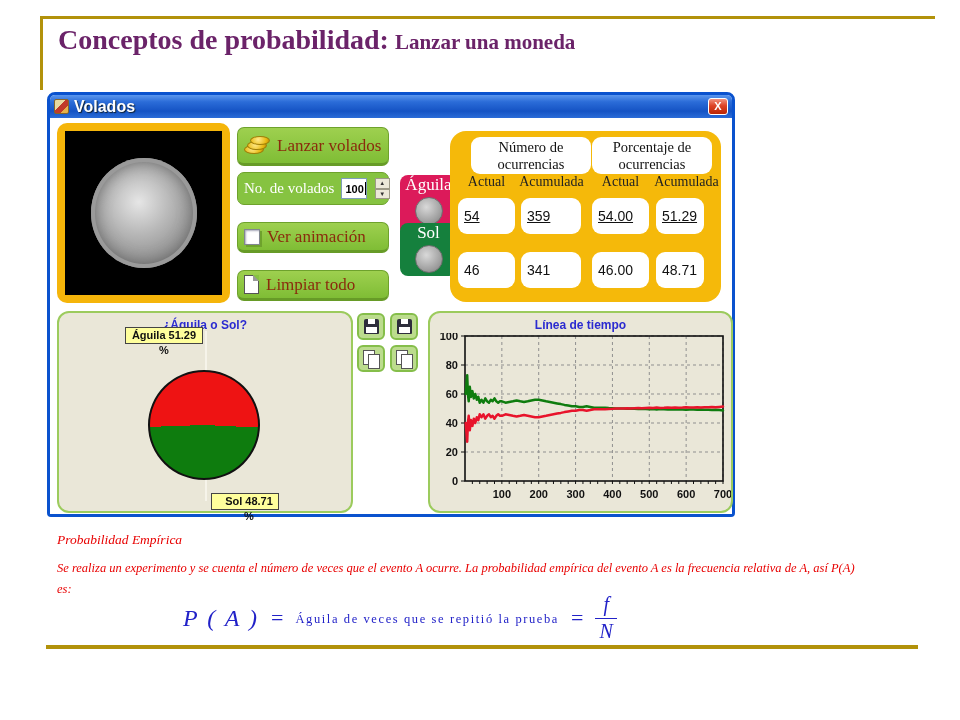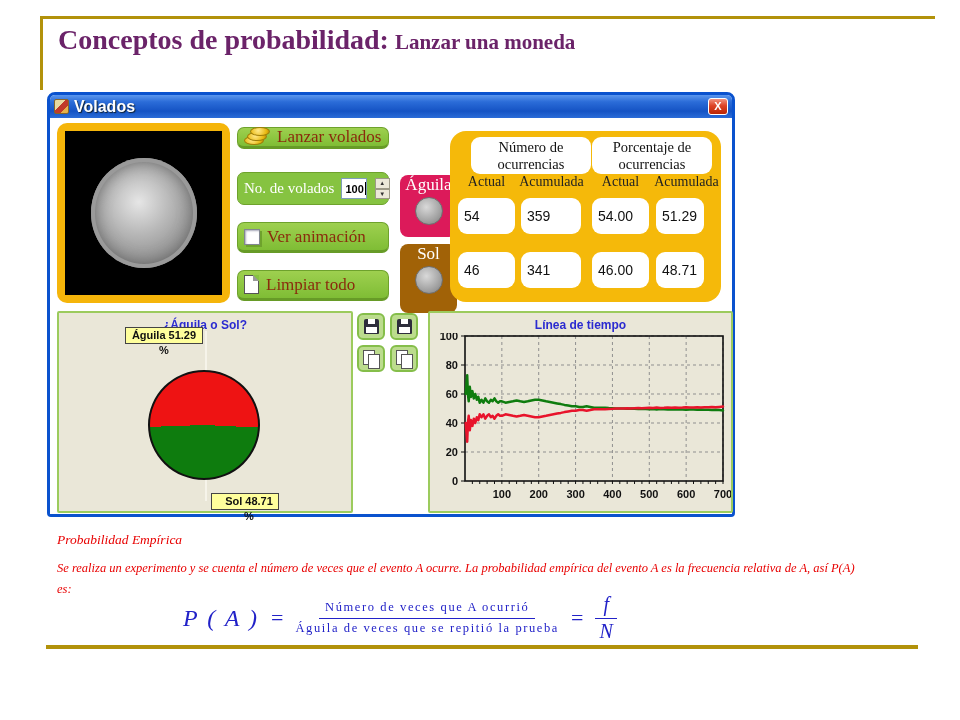--- a/index.html
+++ b/index.html
@@ -23,21 +23,21 @@
   #win-content { position:absolute; left:0; top:23px; right:0; bottom:0; background:#fff; }
 
   
   #coin-display { left:7px; top:5px; width:173px; height:180px; background:#F5B50A; border-radius:10px; }
   #coin-black { position:absolute; inset:8px; background:#000; }
   #coin-image { position:absolute; left:50%; top:50%; width:106px; height:110px; transform:translate(-50%,-50%); border-radius:50%; background:radial-gradient(circle at 45% 40%, #e6e6e6 0%, #b9b9b9 35%, #8f8f8f 70%, #6f6f6f 100%); box-shadow:inset 0 0 0 4px #9a9a9a, inset 0 0 18px #555; }
 
   
   .green-btn { left:187px; width:152px; background:linear-gradient(180deg,#9ED04F 0%,#7FBD35 100%); border:1px solid #6EA22C; border-bottom:3px solid #679B27; border-radius:7px; display:flex; align-items:center; gap:7px; padding:0 6px; cursor:pointer; }
   .green-btn .btn-label { color:#8A2B0D; font-size:17px; white-space:nowrap; }
-  #lanzar-button { top:9px; height:22px; }
+  #lanzar-button { top:9px; height:39px; }
   #num-volados-panel { top:54px; height:33px; background:#86C341; border-bottom:1px solid #6EA22C; }
   #num-volados-panel .field-label { color:#fff; font-size:15px; white-space:nowrap; }
   #ver-button { top:104px; height:31px; }
   #limpiar-button { top:152px; height:31px; }
 
   #coins-icon { width:26px; height:20px; position:relative; flex:none; }
   #coins-icon i { position:absolute; width:20px; height:9px; border-radius:50%; background:radial-gradient(circle at 40% 35%, #FFE98A, #E8B80F 70%, #B8880A); border:1px solid #A07E08; }
   #coins-icon i:nth-child(1){ left:0; top:9px; }
   #coins-icon i:nth-child(2){ left:3px; top:5px; }
   #coins-icon i:nth-child(3){ left:6px; top:0; }
@@ -47,35 +47,35 @@
   #num-spinner { width:15px; height:21px; display:flex; flex-direction:column; flex:none; margin-left:1px; }
   .spin { flex:1; background:#ECE9D8; border:1px solid #9D9A87; font-size:6px; line-height:8px; text-align:center; color:#333; cursor:pointer; font-family:"Liberation Sans",sans-serif; }
 
   #checkbox-icon { width:16px; height:16px; background:#fff; border:1px solid #828790; box-shadow:inset 1px 1px 2px #aab, 2px 2px 0 #6EA22C; flex:none; }
   #page-icon { width:15px; height:19px; background:#fff; border:1px solid #555; position:relative; flex:none; }
   #page-icon::after { content:""; position:absolute; right:-1px; top:-1px; border-style:solid; border-width:0 6px 6px 0; border-color:transparent #86C341 #999 transparent; }
 
   
   .event-chip { left:350px; width:57px; border-radius:8px; text-align:center; color:#fff; font-size:17px; }
   #aguila-chip { top:57px; height:62px; background:#DC1A5A; }
-  #sol-chip { top:126px; height:69px; background:#a16207; }
+  #sol-chip { top:105px; height:53px; background:#15803d; }
   .chip-coin { width:28px; height:28px; margin:2px auto 0; border-radius:50%; background:radial-gradient(circle at 40% 35%, #d9d9d9, #a3a3a3 60%, #7c7c7c); border:1px solid #6f6f6f; }
 
   
   #stats-panel { left:400px; top:13px; width:271px; height:171px; background:#F5B90A; border-radius:16px; font-size:14px; }
   .hdr-box { position:absolute; top:6px; width:120px; height:37px; background:#fff; border-radius:9px; text-align:center; line-height:1.2; padding-top:2px; color:#111; font-size:14.5px; }
   #hdr-numero { left:21px; }
   #hdr-porcentaje { left:142px; }
   .subhdr { position:absolute; top:43px; height:17px; text-align:center; color:#222; font-size:14px; }
   .cell { position:absolute; width:57px; height:36px; background:#fff; border-radius:9px; font-family:"Liberation Sans",sans-serif; font-size:14px; color:#111; display:flex; align-items:center; padding-left:6px; }
-  .r1 { top:67px; } .r2 { top:121px; }
+  .r1 { top:67px;text-decoration:underline; } .r2 { top:121px; }
   .c1 { left:8px; } .c2 { left:71px; width:60px; } .c3 { left:142px; } .c4 { left:206px; width:48px; }
 
   
-  .chart-panel { top:193px; height:202px; background:#EAE7D8; border:2px solid #9CCB5D; border-radius:2px; }
+  .chart-panel { top:193px; height:202px; background:#EAE7D8; border:2px solid #9CCB5D; border-radius:12px; }
   #pie-panel { left:7px; width:296px; }
   #timeline-panel { left:378px; width:305px; }
   .chart-title { position:absolute; top:5px; left:0; right:0; text-align:center; color:#2B2BD0; font-family:"Liberation Sans",sans-serif; font-weight:bold; font-size:12px; }
   .leader { position:absolute; left:146px; width:2px; background:#F6F4EA; }
   #leader-top { top:18px; height:42px; }
   #leader-bottom { top:160px; height:28px; }
   #pie-chart { position:absolute; left:89px; top:57px; width:112px; height:110px; border-radius:50%; border:2px solid #111; }
   .pie-label { position:absolute; height:17px; background:#FFFF9C; border:1px solid #444; font-family:"Liberation Sans",sans-serif; font-weight:bold; font-size:11px; color:#111; text-align:center; line-height:15px; }
   #pie-label-aguila { left:66px; top:14px; width:78px; }
   #pie-label-sol { left:152px; top:180px; width:68px;padding-left:8px; }
@@ -293,21 +293,20 @@
 
 <div class="abs" id="footer-heading">Probabilidad Empírica</div>
 <div class="abs" id="footer-body">
   <div>Se realiza un experimento y se cuenta el número de veces que el evento A ocurre. La probabilidad empírica del evento A es la frecuencia relativa de A, así P(A)</div>
   <div>es:</div>
 </div>
 <div class="abs" id="formula">
   <span class="f-lhs">P ( A )</span>
   <span class="f-eq">=</span>
   <span class="frac">
-    <span class="num">Número de veces que A ocurrió</span>
     <span class="den">Águila de veces que se repitió la prueba</span>
   </span>
   <span class="f-eq">=</span>
   <span class="frac2">
     <span class="num">f</span>
     <span class="den">N</span>
   </span>
 </div>
 <div class="abs" id="bottom-rule"></div>
 

